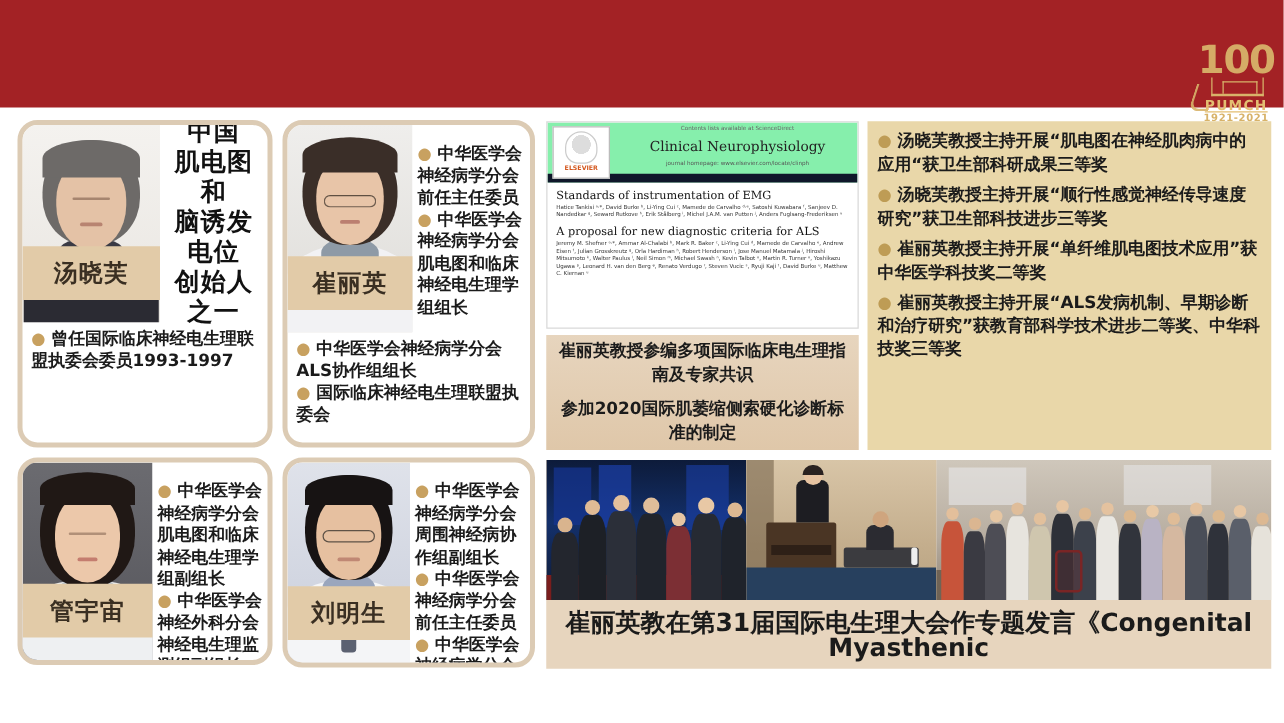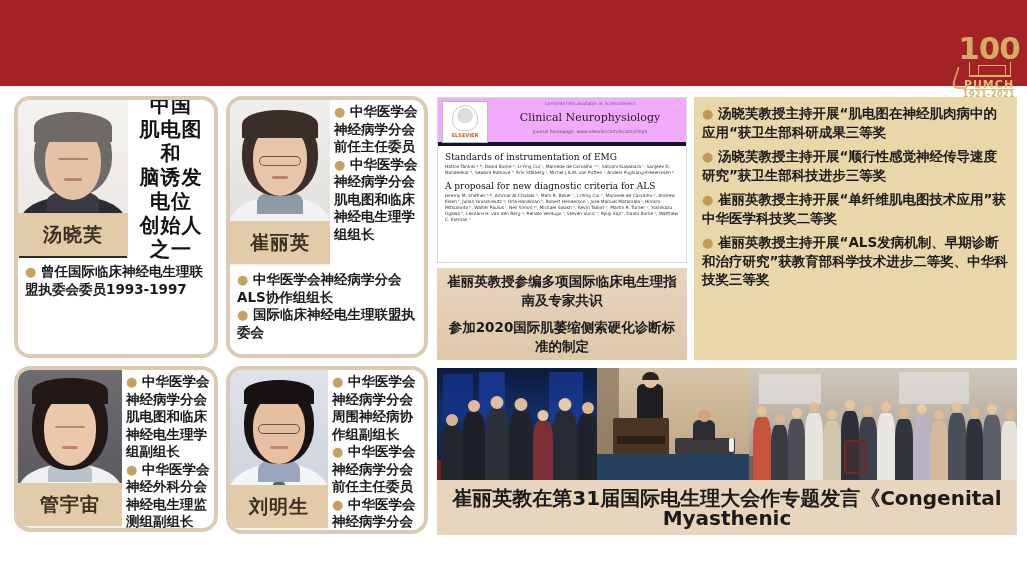--- a/index.html
+++ b/index.html
@@ -53,28 +53,28 @@
 
   
   .pcard {
     position: absolute;
     border: 4px solid #DCCBB4; border-radius: 16px;
     background: #ffffff; overflow: hidden;
   }
   .pcard-top { position: relative; display: flex; align-items: stretch; }
   .photo-wrap { position: relative; flex: 0 0 auto; }
   .namebar {
-    position: absolute; left: 0; right: 0; bottom: 2px; height: 43px;
+    position: absolute; left: 0; right: 0; bottom: 18px; height: 43px;
     background: #E2CBA8; display: flex; align-items: center; justify-content: center;
   }
   .namebar span {
     font-size: 19px; font-weight: bold; color: #3a2f22; letter-spacing: 1px;
   }
   .side-text {
-    flex: 1 1 auto; padding: 3px 2px 0 4px;
+    flex: 1 1 auto; padding: 15px 2px 0 4px;
     font-size: 13.5px; font-weight: bold; line-height: 17.5px; color: #1b1b1b;
   }
   .side-text .li { margin: 0; }
   .side-text .dot { color: #C8A160; font-size: 13px; }
   .bottom-text {
     padding: 5px 7px 6px 7px;
     font-size: 13.5px; font-weight: bold; line-height: 17.5px; color: #1b1b1b;
   }
   .bottom-text .dot { color: #C8A160; font-size: 13px; }
   .big-title {
@@ -82,21 +82,21 @@
     align-items: center; justify-content: center;
     font-size: 20px; font-weight: bold; line-height: 24px; color: #111;
     letter-spacing: 1px; padding-bottom: 4px;
   }
 
   
   #journal {
     position: absolute; left: 437px; top: 97px; width: 250px; height: 166px;
     background: #ffffff; border: 1px solid #d9d9d9; overflow: hidden;
   }
-  #jr-head { height: 48px; background: #f0abfc; position: relative; border-bottom: 4px solid #0f172a; }
+  #jr-head { height: 48px; background: #86efac; position: relative; border-bottom: 7px solid #0f172a; }
   #jr-elsevier {
     position: absolute; left: 4px; top: 3px; width: 46px; height: 42px;
     border: 1px solid #bbb; background: #fff;
     font-size: 5px; color: #d4581f; text-align: center; font-weight: bold;
   }
   #jr-elsevier .tree {
     display: block; margin: 3px auto 1px auto; width: 26px; height: 26px;
     border-radius: 50% 50% 40% 40%; background:
       radial-gradient(circle at 50% 40%, #ddd 0 40%, #fff 41% 100%);
     border: 1px solid #ccc;

